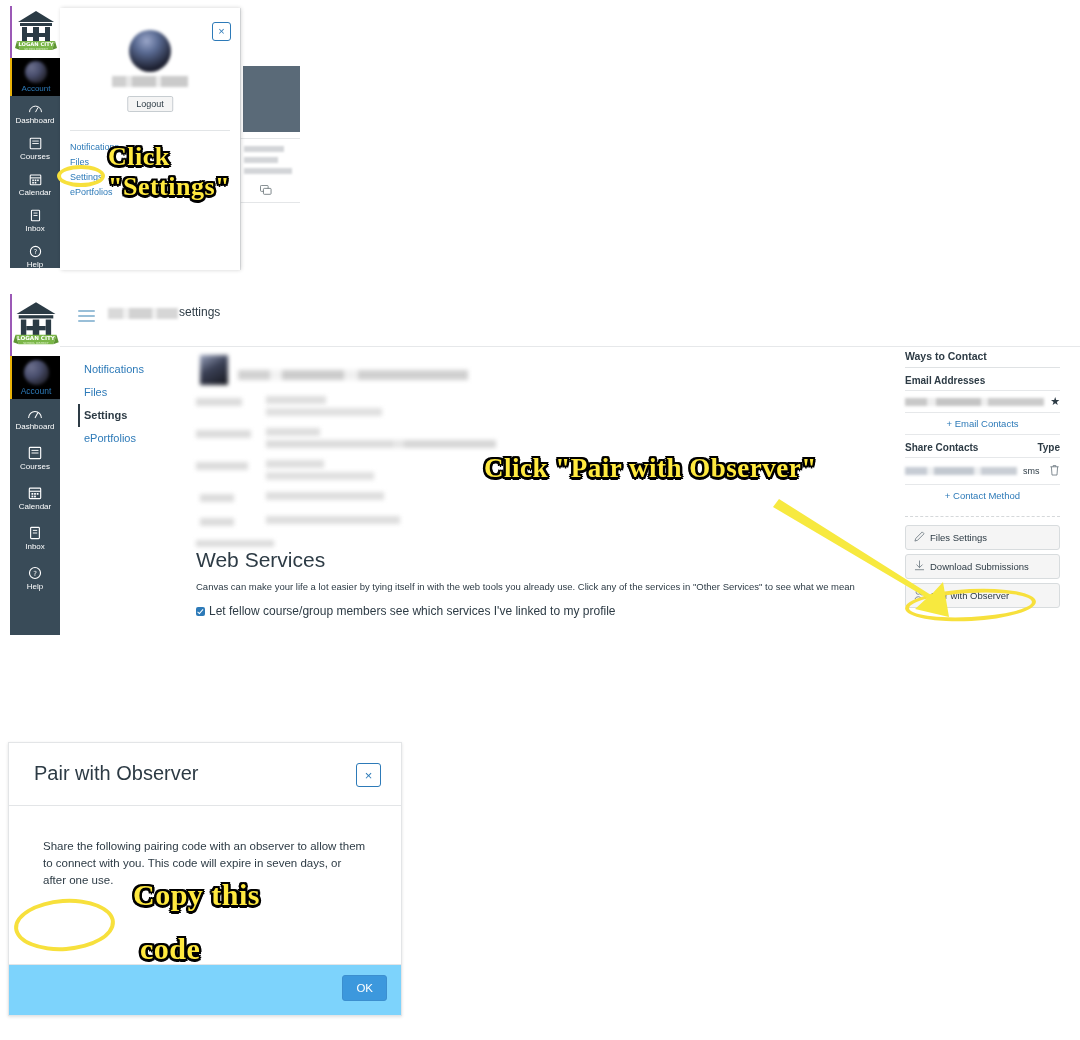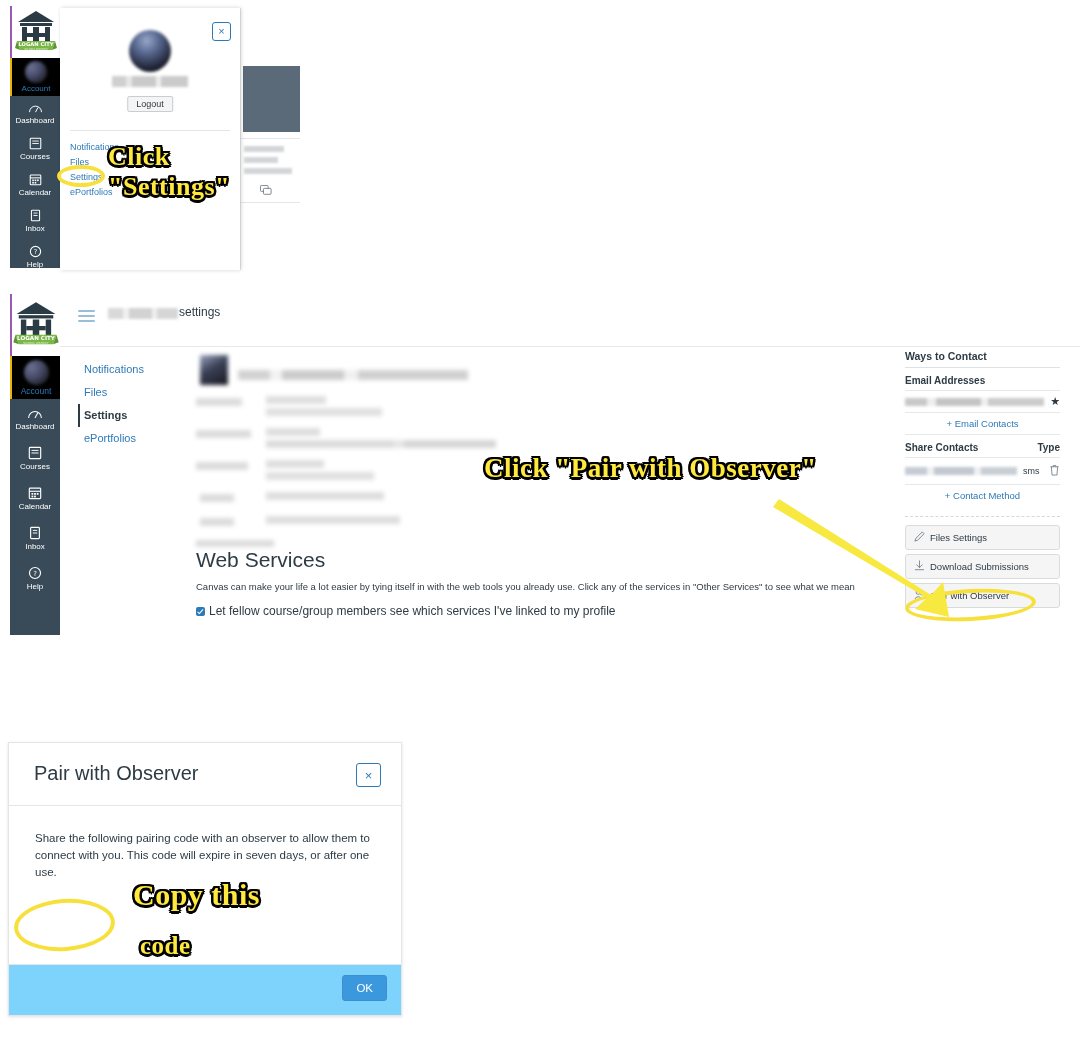--- a/index.html
+++ b/index.html
@@ -417,21 +417,21 @@
     font-size: 13px;
     line-height: 21px;
     text-align: center;
     cursor: pointer;
     padding: 0;
     box-sizing: border-box;
     font-family: "Liberation Sans", sans-serif;
   }
   .modal-body { padding: 24px 26px 0 26px; }
   .modal-body p {
-    margin: 0;
+    margin: 8px;
     font-size: 11.5px;
     line-height: 17px;
     color: #2d3b45;
   }
   .code-input {
     margin-top: 24px;
     width: 344px;
     box-sizing: border-box;
     height: 34px;
     border: 1px solid #e8eaec;
@@ -794,15 +794,15 @@
     <div class="modal-body">
       <p>Share the following pairing code with an observer to allow them to connect with you. This code will expire in seven days, or after one use.</p>
     </div>
     <div class="modal-foot">
       <button class="ok-btn">OK</button>
     </div>
   </div>
 
   <div class="anno-ellipse" style="left:14px; top:899px; width:101px; height:52px; transform:rotate(-4deg);"></div>
   <div class="anno-text" style="left:133px; top:878px; font-size:30px;">Copy this</div>
-  <div class="anno-text" style="left:140px; top:932px; font-size:25px;">code</div>
+  <div class="anno-text" style="left:140px; top:932px; font-size:30px;">code</div>
 
 </div>
 
 </body></html>

